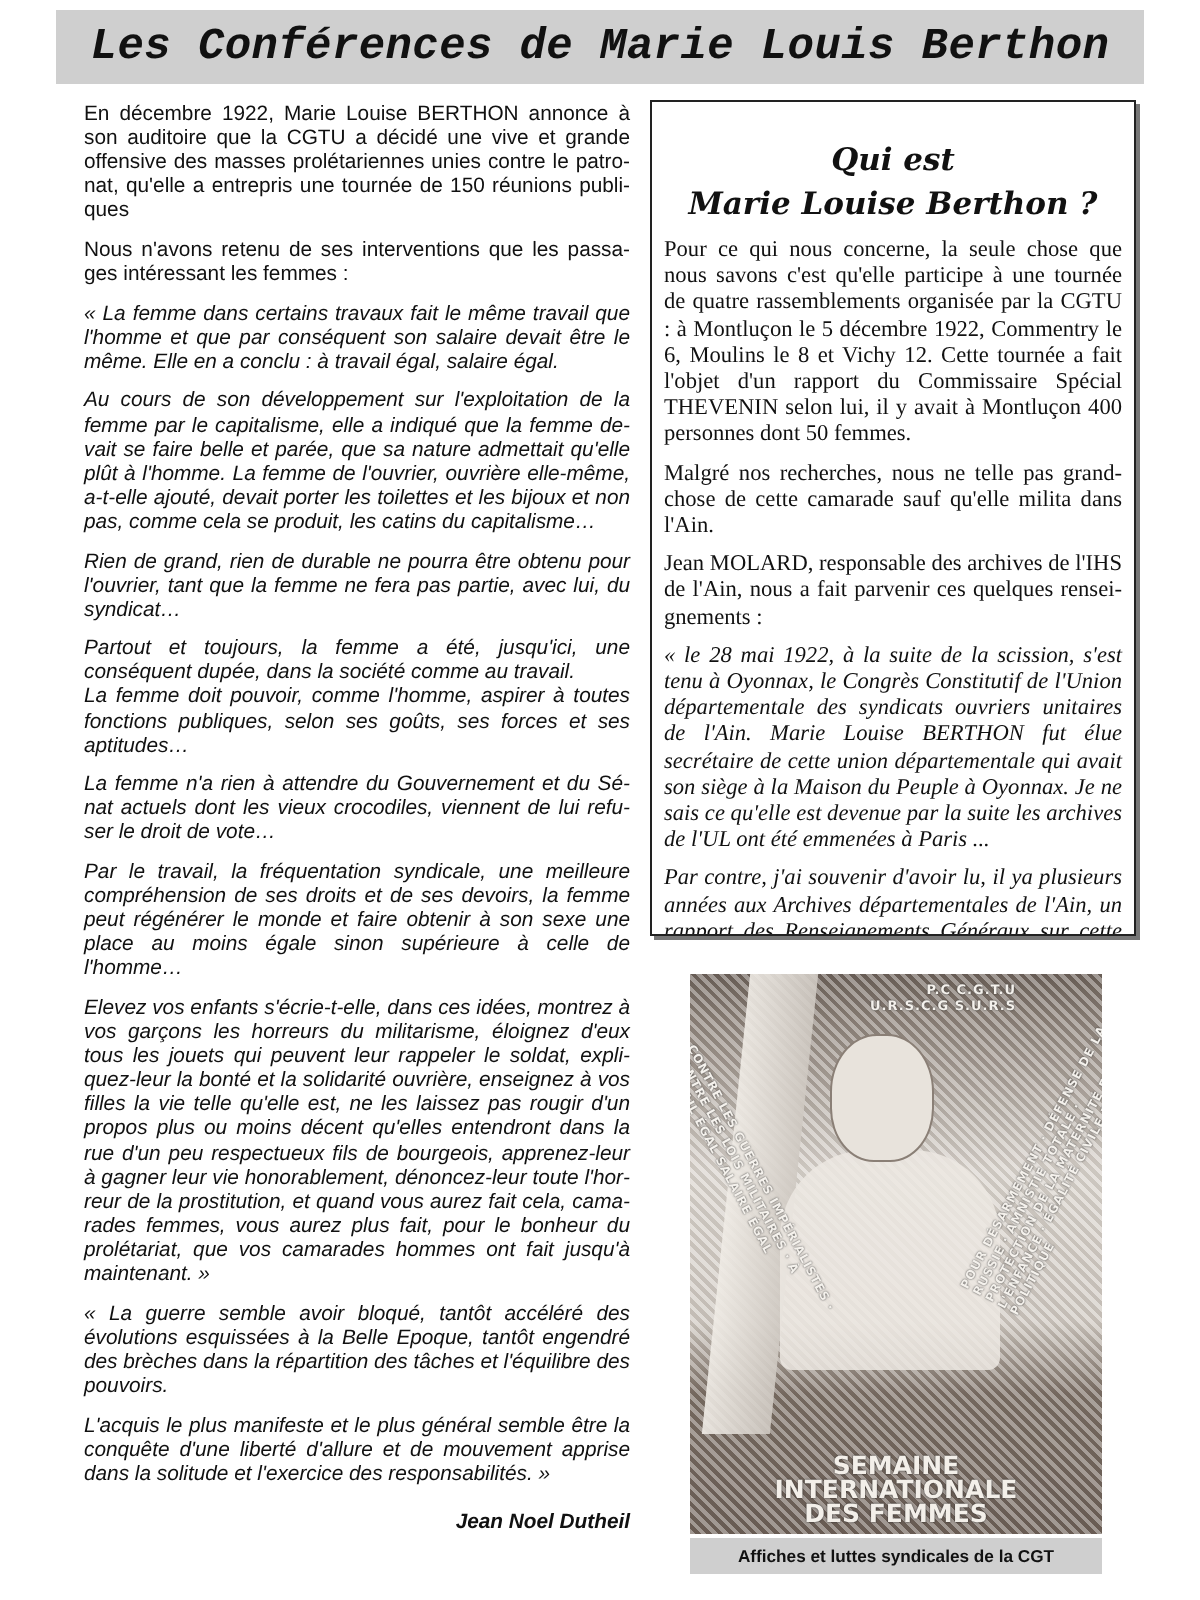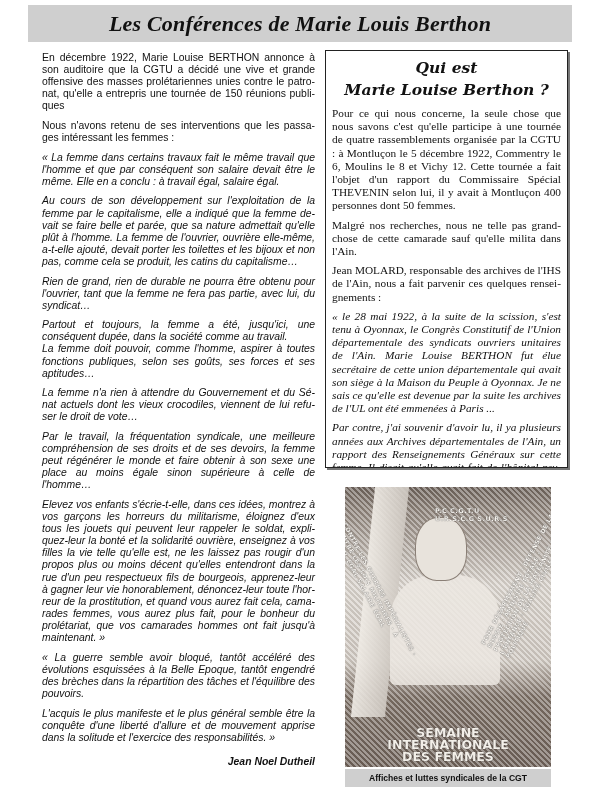--- a/index.html
+++ b/index.html
@@ -2,35 +2,35 @@
 <html><head>
 <meta charset="utf-8">
 <style>
   html, body { margin:0; padding:0; background:#ffffff; }
   body { width:600px; height:800px; position:relative; overflow:hidden; color:#111; }
   .banner {
     position:absolute; left:28px; top:5px; width:544px; height:37px;
     background:#cfcfcf; display:flex; align-items:center; justify-content:center;
   }
   .banner h1 {
-    margin:0; font-family:Liberation Serif, serif; font-style:italic; font-weight:bold;
+    margin:0; font-family:Liberation Mono, monospace; font-style:italic; font-weight:bold;
     font-size:22px; letter-spacing:0.2px; color:#111;
   }
   .left-col {
     position:absolute; left:42px; top:52px; width:273px;
     font-family:"Liberation Sans", sans-serif; font-size:10.4px; line-height:12.1px;
     text-align:justify; hyphens:manual;
   }
   .left-col p { margin:0 0 7.5px 0; }
   .left-col p.it { font-style:italic; }
   .left-col .sig { text-align:right; font-weight:bold; font-style:italic; margin-top:12px; }
   .box {
     position:absolute; left:325px; top:50px; width:243px; height:418px;
     border:1.5px solid #222; box-shadow:2px 2px 0 #777; box-sizing:border-box;
-    padding:4px 6px 0 6px; overflow:hidden;
+    padding:16px 6px 0 6px; overflow:hidden;
     font-family:"Liberation Serif", serif; font-size:11.3px; line-height:13.2px; text-align:justify;
   }
   .box h2 {
     margin:2px 0 6px 0; text-align:center; font-family:"DejaVu Serif", serif;
     font-style:italic; font-weight:bold; font-size:15.5px; line-height:22px;
   }
   .box p { margin:0 0 6px 0; }
   .box p.it { font-style:italic; }
   .poster {
     position:absolute; left:345px; top:487px; width:206px; height:280px; overflow:hidden;
@@ -97,21 +97,21 @@
   <p>Malgré nos recherches, nous ne telle pas grand-chose de cette camarade sauf qu'elle milita dans l'Ain.</p>
   <p>Jean MOLARD, responsable des archives de l'IHS de l'Ain, nous a fait parvenir ces quelques rensei­gnements :</p>
   <p class="it">« le 28 mai 1922, à la suite de la scission, s'est tenu à Oyonnax, le Congrès Constitutif de l'Union dépar­tementale des syndicats ouvriers unitaires de l'Ain. Marie Louise BERTHON fut élue secrétaire de cette union départementale qui avait son siège à la Mai­son du Peuple à Oyonnax. Je ne sais ce qu'elle est devenue par la suite les archives de l'UL ont été em­menées à Paris ...</p>
   <p class="it">Par contre, j'ai souvenir d'avoir lu, il ya plusieurs années aux Archives départementales de l'Ain, un rapport des Renseignements Généraux sur cette femme. Il disait qu'elle avait fait de l'hôpital psy­chiatrique (renseignement à prendre avec des pin-</p>
 </div>
 
 <div class="poster">
   <div class="flag"></div>
   <div class="body"></div>
   <div class="face"></div>
-  <div class="ptxt" style="left:90px;top:20px;white-space:pre-line;text-align:left;font-size:6.5px;line-height:8px;">P.C  C.G.T.U
+  <div class="ptxt" style="left:90px;top:4px;white-space:pre-line;text-align:right;font-size:6.5px;line-height:8px;">P.C  C.G.T.U
 U.R.S.C.G  S.U.R.S</div>
   <div class="ptxt" style="left:-46px;top:95px;width:150px;transform:rotate(62deg);font-size:6px;line-height:7px;">CONTRE LES GUERRES IMPÉRIALISTES · CONTRE LES LOIS MILITAIRES · À TRAVAIL ÉGAL SALAIRE ÉGAL</div>
   <div class="ptxt" style="left:110px;top:80px;width:150px;transform:rotate(-62deg);font-size:6px;line-height:7px;">POUR DÉSARMEMENT · DÉFENSE DE LA RUSSIE · AMNISTIE TOTALE · PROTECTION DE LA MATERNITÉ ET DE L'ENFANCE · ÉGALITÉ CIVILE ET POLITIQUE</div>
   <div class="bottom">
     <div>SEMAINE</div>
     <div>INTERNATIONALE</div>
     <div>DES FEMMES</div>
   </div>
 </div>
 

